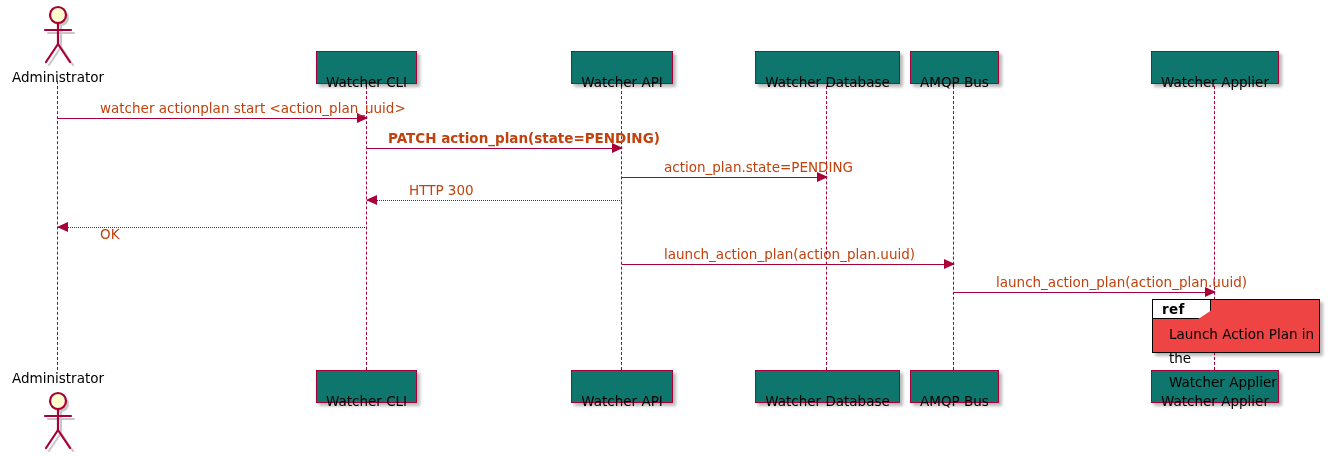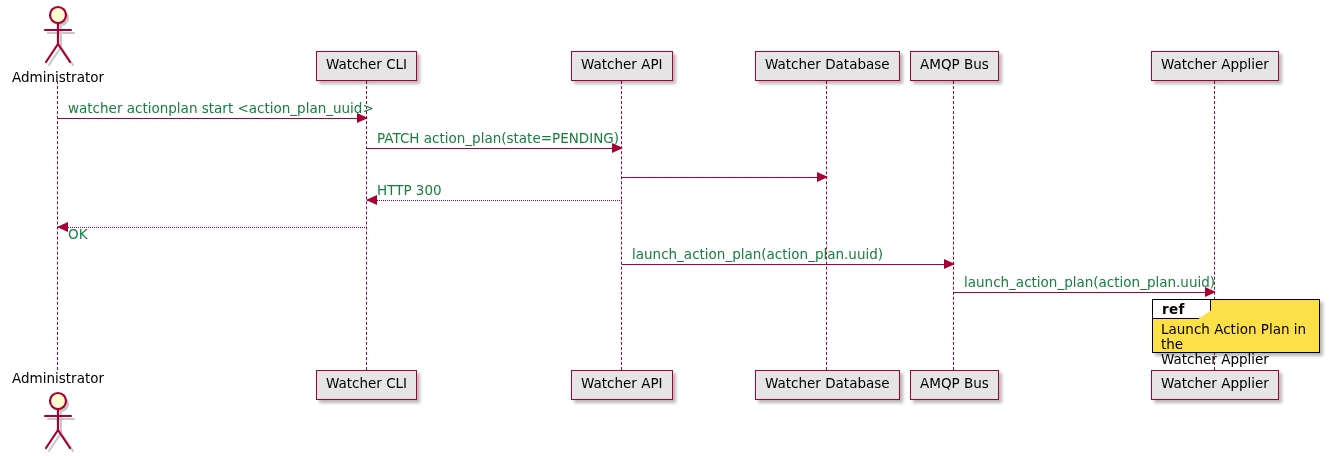--- a/index.html
+++ b/index.html
@@ -6,29 +6,30 @@
   body{
     width:1330px;height:456px;position:relative;overflow:hidden;
     font-family:"DejaVu Sans","Liberation Sans",sans-serif;
     -webkit-font-smoothing:antialiased;
   }
   #canvas{position:absolute;left:0;top:0;width:1330px;height:448px;}
 
   
   .participant{
     position:absolute;
-    background:#e5e5e5;
+    background:#0f766e;
     border:1.5px solid #A80036;
     color:#000000;
     font-size:13.5px;
     line-height:1;
-    padding:6px 9px 7px 9px;
+    padding:24px 9px 7px 9px;
     white-space:nowrap;
     box-sizing:border-box;
     box-shadow:3px 3px 3px rgba(0,0,0,0.28);
+    text-align:center;
   }
 
   
   .actor{position:absolute;width:46px;height:62px;}
   .actor svg{display:block;overflow:visible;}
   .actor-label{
     position:absolute;font-size:13.5px;color:#000;white-space:nowrap;line-height:1;
   }
 
   
@@ -50,40 +51,40 @@
     border-bottom:5.5px solid transparent;
     border-left:11px solid #A80036;
   }
   .msg.left .head{
     left:-1px;
     border-top:5.5px solid transparent;
     border-bottom:5.5px solid transparent;
     border-right:11px solid #A80036;
   }
   .msg-label{
-    position:absolute;font-size:13.5px;color:#15803d;white-space:nowrap;line-height:1;
+    position:absolute;font-size:13.5px;color:#c2410c;white-space:nowrap;line-height:1;margin-left:32px;
   }
 
   
   .ref-box{
-    position:absolute;background:#fde047;border:1.5px solid #000000;
+    position:absolute;background:#ef4444;border:1.5px solid #000000;
     box-sizing:border-box;box-shadow:3px 3px 3px rgba(0,0,0,0.28);
   }
   .ref-tab{
     position:absolute;left:0;top:0;height:19px;
     background:#FFFFFF;border-right:1.5px solid #000;border-bottom:1.5px solid #000;
     box-sizing:border-box;
     -webkit-clip-path:polygon(0 0,100% 0,100% 100%,0 100%);
   }
   .ref-label{
     position:absolute;left:9px;top:3px;font-size:13.5px;font-weight:bold;color:#000;
     line-height:1;letter-spacing:0.4px;
   }
   .ref-text{
-    position:absolute;left:8px;top:22px;font-size:13.5px;color:#000;line-height:15px;
+    position:absolute;left:16px;top:22px;font-size:13.5px;color:#000;line-height:24px;
     white-space:pre-line;
   }
 </style>
 </head>
 <body>
 
 <div id="canvas">
     <div class="lifeline" style="left: 57px; top: 81px; height: 289px;"></div>
     <div class="lifeline" style="left: 366px; top: 81px; height: 289px;"></div>
     <div class="lifeline" style="left: 621px; top: 81px; height: 289px;"></div>
@@ -144,25 +145,26 @@
     <div class="participant" style="left: 1151px; top: 370px; width: 128px; height: 30px;"><span>Watcher Applier</span></div>
     <div class="msg right" style="left: 58px; top: 118px; width: 309px;">
       <div class="line"></div>
       <div class="head"></div>
     </div>
     <div class="msg-label" style="left: 68px; top: 102px;">watcher actionplan start &lt;action_plan_uuid&gt;</div>
     <div class="msg right" style="left: 367px; top: 148px; width: 255px;">
       <div class="line"></div>
       <div class="head"></div>
     </div>
-    <div class="msg-label" style="left: 377px; top: 132px;">PATCH action_plan(state=PENDING)</div>
+    <div class="msg-label" style="left: 356px; top: 132px; font-weight: bold;">PATCH action_plan(state=PENDING)</div>
     <div class="msg right" style="left: 622px; top: 177px; width: 205px;">
       <div class="line"></div>
       <div class="head"></div>
     </div>
+    <div class="msg-label" style="left: 632px; top: 161px;">action_plan.state=PENDING</div>
     <div class="msg dotted left" style="left: 367px; top: 200px; width: 255px;">
       <div class="line"></div>
       <div class="head"></div>
     </div>
     <div class="msg-label" style="left: 377px; top: 184px;">HTTP 300</div>
     <div class="msg dotted left" style="left: 58px; top: 227px; width: 309px;">
       <div class="line"></div>
       <div class="head"></div>
     </div>
     <div class="msg-label" style="left: 68px; top: 228px;">OK</div>

